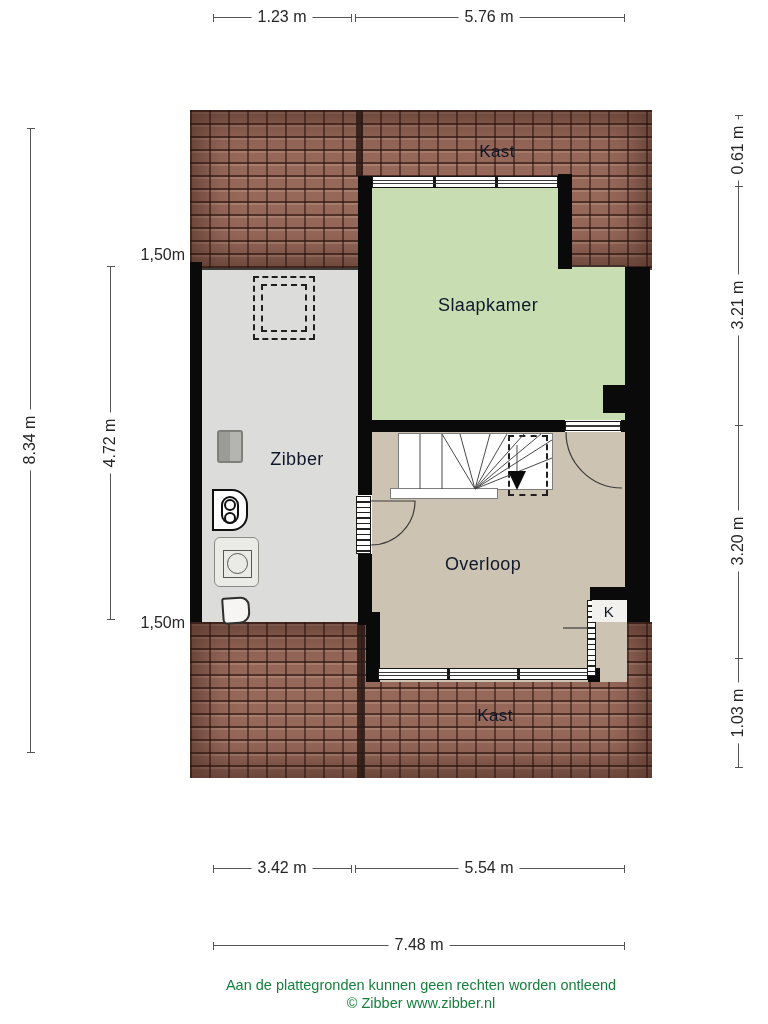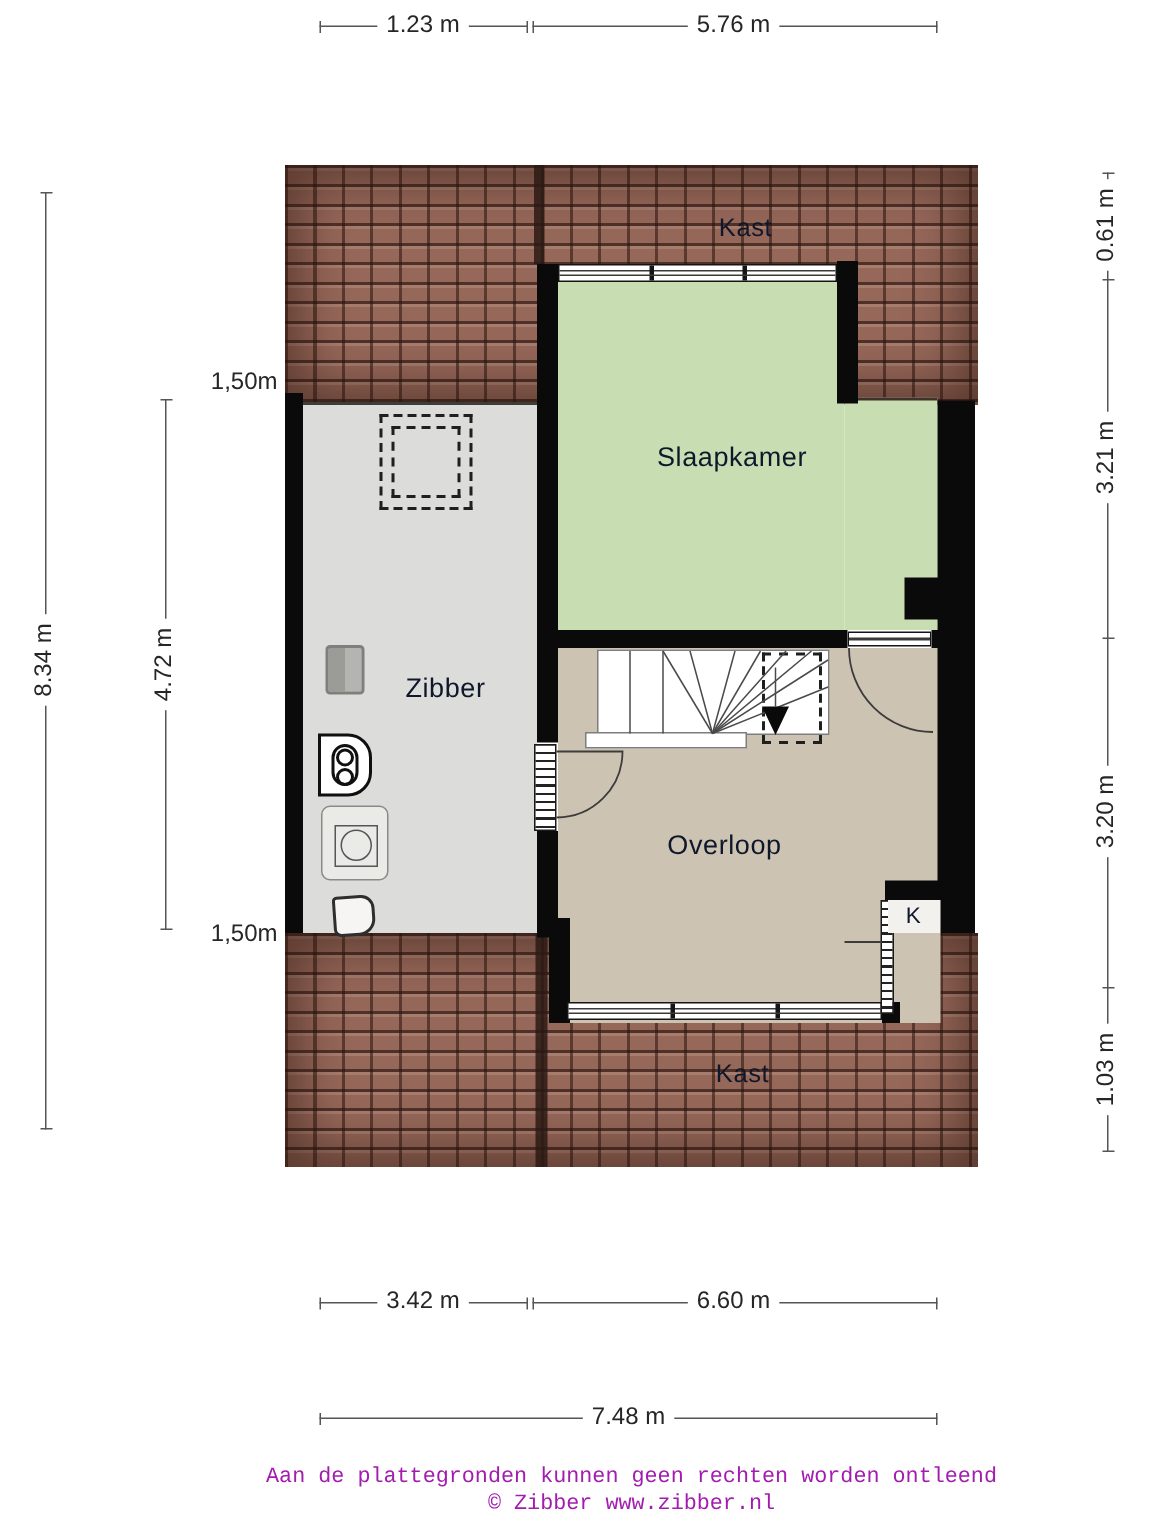--- a/index.html
+++ b/index.html
@@ -43,21 +43,21 @@
   .kbox{position:absolute;background:var(--closet_white,#f2f1ee);}
   
   .dim-h{position:absolute;height:0;border-top:1px solid var(--dim_line,#555);}
   .dim-h i{position:absolute;top:-4px;width:1px;height:8px;background:var(--dim_line,#555);}
   .dim-v{position:absolute;width:0;border-left:1px solid var(--dim_line,#555);}
   .dim-v i{position:absolute;left:-4px;width:8px;height:1px;background:var(--dim_line,#555);}
   .dim-label{position:absolute;background:#fff;padding:0 6px;font-size:16px;color:#262626;
     transform:translate(-50%,-50%);white-space:nowrap;}
   .dim-label.rot{transform:translate(-50%,-50%) rotate(-90deg);}
   .headroom{position:absolute;font-size:16px;color:#262626;transform:translate(-100%,-50%);white-space:nowrap;}
-  .footer-line{position:absolute;transform:translateX(-50%);font-size:14.5px;color:#a21caf;white-space:nowrap;font-family:Liberation Mono, monospace;}
+  .footer-line{position:absolute;transform:translateX(-50%);font-size:14.5px;color:#15803d;white-space:nowrap;}
   svg.overlay{position:absolute;pointer-events:none;}
 </style>
 </head>
 <body>
 
 <div class="canvas">
 
   <div class="roof" style="left:190px;top:110px;width:462px;height:160px;"></div>
   <div class="roof" style="left:190px;top:622px;width:462px;height:156px;"></div>
   <div class="roof-seam" style="left:356px;top:110px;width:7px;height:66px;"></div>
@@ -155,21 +155,21 @@
 
   <div class="dim-h" style="left:213px;top:868px;width:139px;">
       <i style="left:0;"></i>
       <i style="right:0;"></i>
     </div>
   <div class="dim-h" style="left:355px;top:868px;width:270px;">
       <i style="left:0;"></i>
       <i style="right:0;"></i>
     </div>
   <div class="dim-label" style="left:282px;top:868px;">3.42 m</div>
-  <div class="dim-label" style="left:489px;top:868px;">6.60 m</div>
+  <div class="dim-label" style="left:489px;top:868px;">5.54 m</div>
   <div class="dim-h" style="left:213px;top:945px;width:412px;">
       <i style="left:0;"></i>
       <i style="right:0;"></i>
     </div>
   <div class="dim-label" style="left:419px;top:945px;">7.48 m</div>
 
   <div class="dim-v" style="left:30px;top:128px;height:625px;">
       <i style="top:0;"></i>
       <i style="bottom:0;"></i>
     </div>

